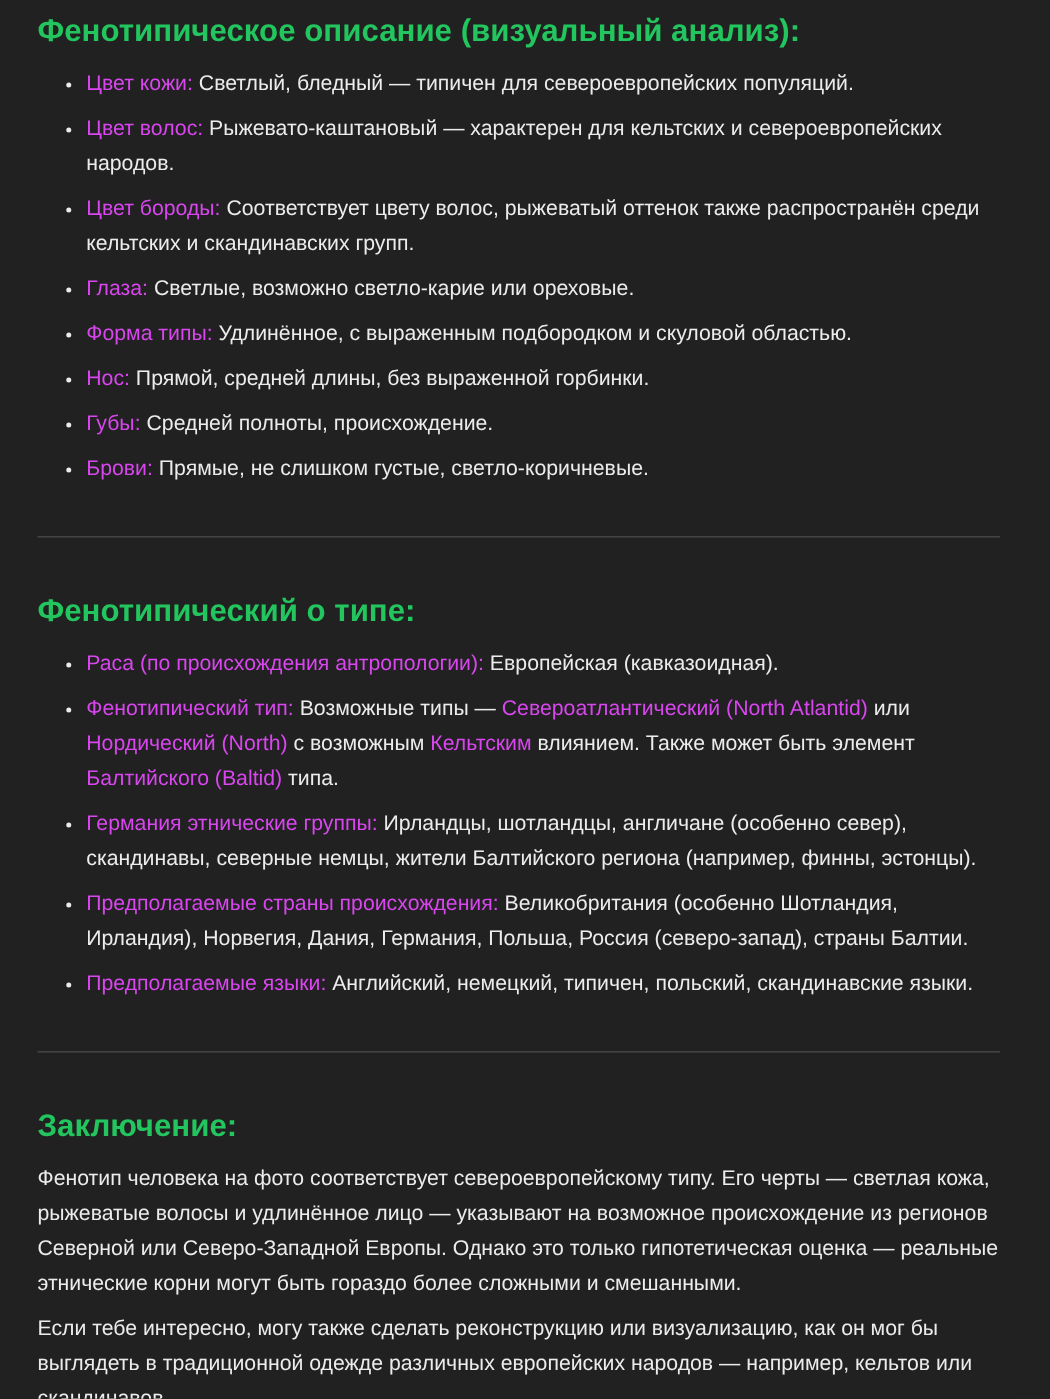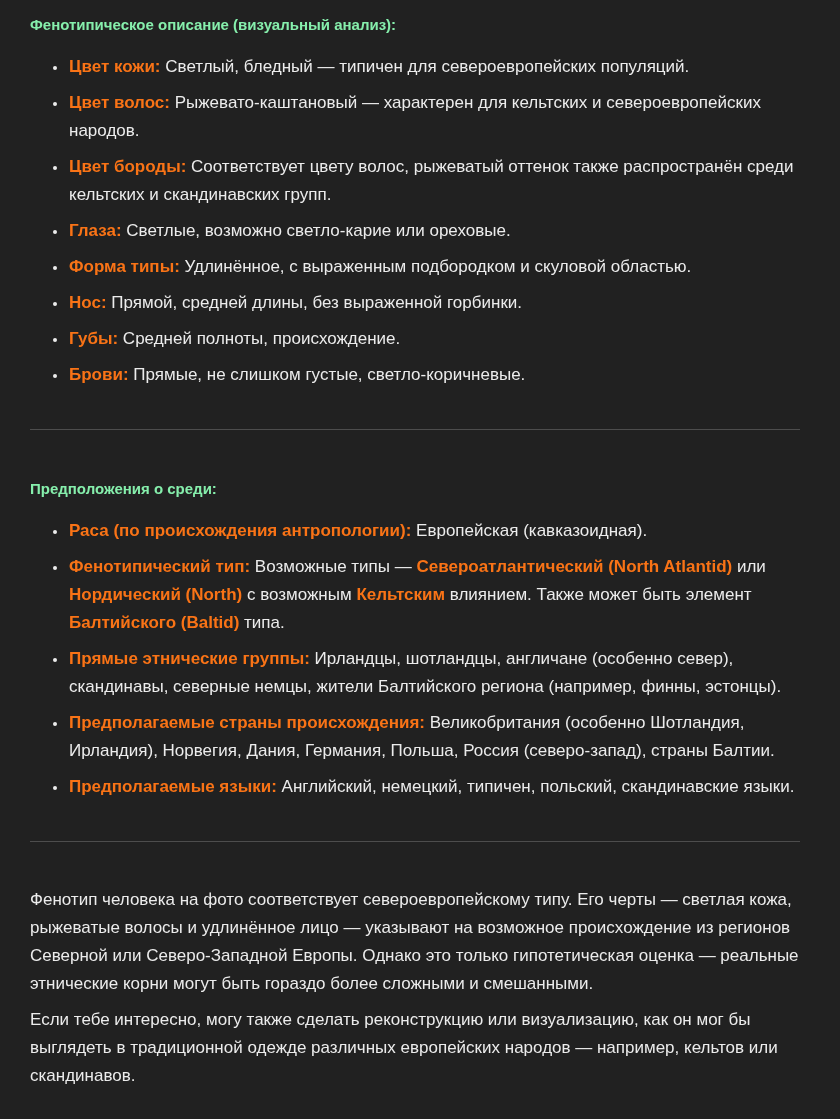--- a/index.html
+++ b/index.html
@@ -13,45 +13,45 @@
     background: #212121;
     color: #ececec;
     font-family: "Liberation Sans", sans-serif;
     font-size: 17px;
     line-height: 28px;
   }
   .content {
     padding: 10px 40px 0 30px;
   }
   h3.section-heading {
-    font-size: 15px;
+    font-size: 25px;
     line-height: 30px;
     font-weight: 700;
-    color: #86efac;
+    color: #22c55e;
     margin: 0 0 13px 0;
   }
   ul.bullet-list {
     margin: 0;
     padding: 0 0 0 38px;
     list-style: disc outside;
   }
   ul.bullet-list > li {
     margin: 0 0 8px 0;
     padding-left: 1px;
   }
   ul.bullet-list > li:last-child {
     margin-bottom: 0;
   }
   ul.bullet-list > li::marker {
     color: #ececec;
     font-size: 0.85em;
   }
   strong {
-    color: #f97316;
-    font-weight: 700;
+    color: #d946ef;
+    font-weight: 400;
   }
   hr.divider {
     border: none;
     border-top: 1px solid #4d4d4d;
     margin: 40px 0 44px 0;
   }
   p.paragraph {
     margin: 0 0 8px 0;
   }
   p.paragraph:last-child {
@@ -73,30 +73,31 @@
       <li><strong>Форма типы:</strong><span> Удлинённое, с выраженным подбородком и скуловой областью.</span></li>
       <li><strong>Нос:</strong><span> Прямой, средней длины, без выраженной горбинки.</span></li>
       <li><strong>Губы:</strong><span> Средней полноты, происхождение.</span></li>
       <li><strong>Брови:</strong><span> Прямые, не слишком густые, светло-коричневые.</span></li>
     </ul>
   </section>
 
   <hr class="divider">
 
   <section>
-    <h3 class="section-heading">Предположения о среди:</h3>
+    <h3 class="section-heading">Фенотипический о типе:</h3>
     <ul class="bullet-list">
       <li><strong>Раса (по происхождения антропологии):</strong><span> Европейская (кавказоидная).</span></li>
       <li><strong>Фенотипический тип:</strong><span> Возможные типы — </span><strong>Североатлантический (North Atlantid)</strong><span> или </span><strong>Нордический (North)</strong><span> с возможным </span><strong>Кельтским</strong><span> влиянием. Также может быть элемент </span><strong>Балтийского (Baltid)</strong><span> типа.</span></li>
-      <li><strong>Прямые этнические группы:</strong><span> Ирландцы, шотландцы, англичане (особенно север), скандинавы, северные немцы, жители Балтийского региона (например, финны, эстонцы).</span></li>
+      <li><strong>Германия этнические группы:</strong><span> Ирландцы, шотландцы, англичане (особенно север), скандинавы, северные немцы, жители Балтийского региона (например, финны, эстонцы).</span></li>
       <li><strong>Предполагаемые страны происхождения:</strong><span> Великобритания (особенно Шотландия, Ирландия), Норвегия, Дания, Германия, Польша, Россия (северо-запад), страны Балтии.</span></li>
       <li><strong>Предполагаемые языки:</strong><span> Английский, немецкий, типичен, польский, скандинавские языки.</span></li>
     </ul>
   </section>
 
   <hr class="divider">
 
   <section>
+    <h3 class="section-heading">Заключение:</h3>
     <p class="paragraph">Фенотип человека на фото соответствует североевропейскому типу. Его черты — светлая кожа, рыжеватые волосы и удлинённое лицо — указывают на возможное происхождение из регионов Северной или Северо-Западной Европы. Однако это только гипотетическая оценка — реальные этнические корни могут быть гораздо более сложными и смешанными.</p>
     <p class="paragraph">Если тебе интересно, могу также сделать реконструкцию или визуализацию, как он мог бы выглядеть в традиционной одежде различных европейских народов — например, кельтов или скандинавов.</p>
   </section>
 
 </div>
 
 </body></html>

